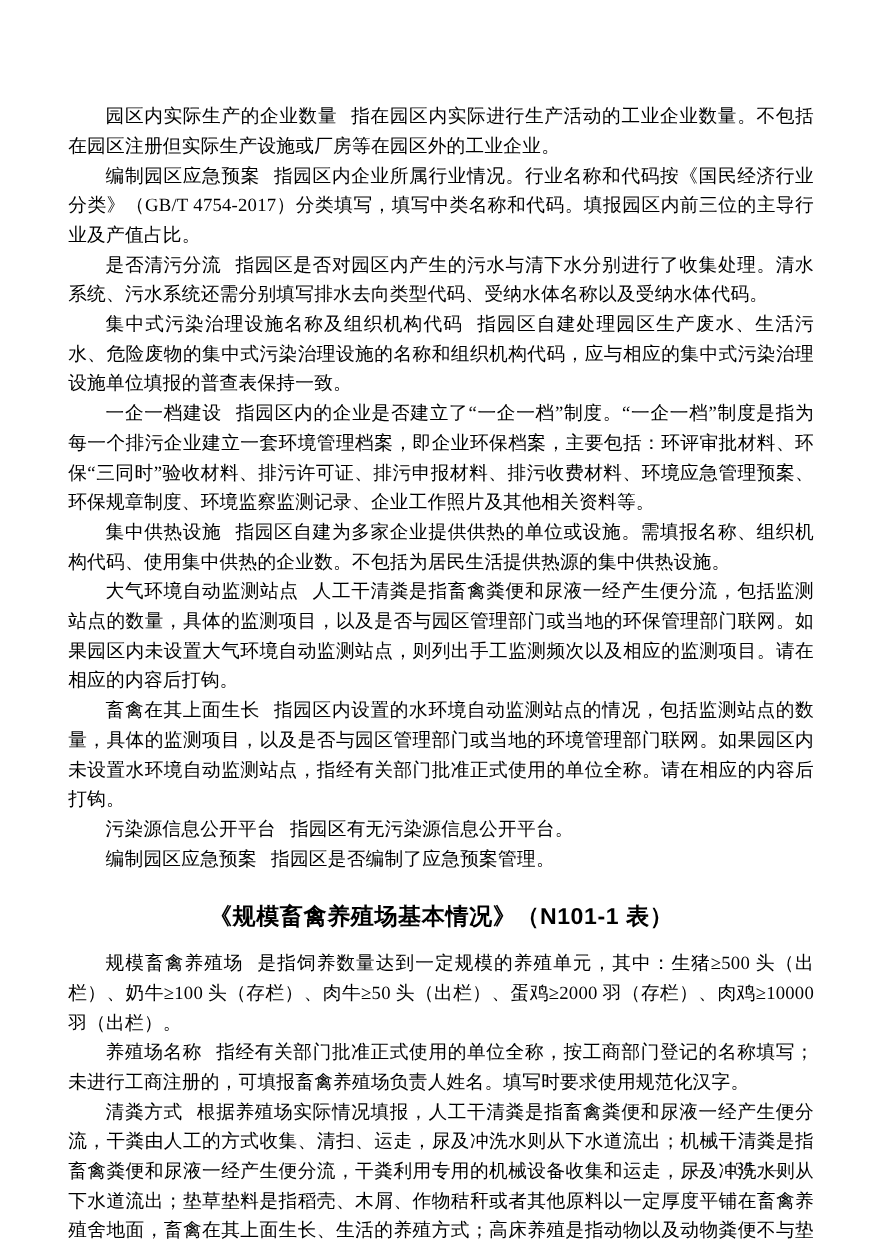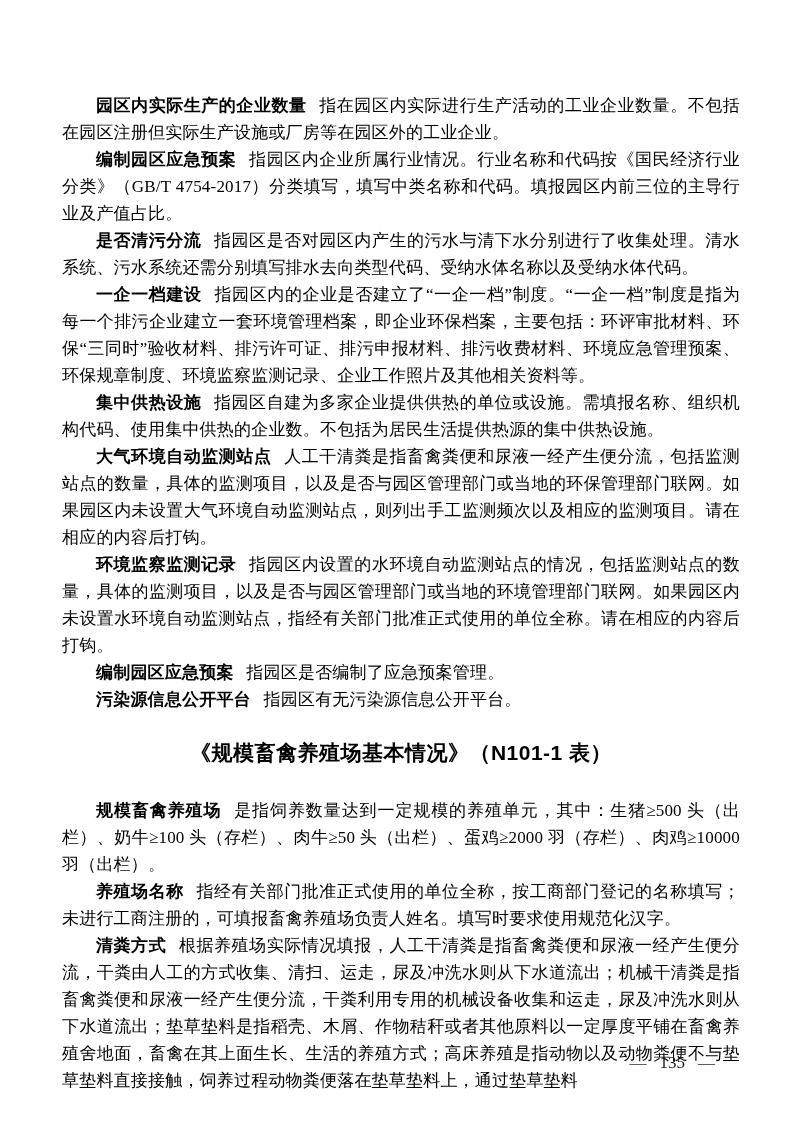--- a/index.html
+++ b/index.html
@@ -22,25 +22,25 @@
   p.para {
     margin: 0;
     font-size: 17px;
     line-height: 27px;
     text-align: justify;
     text-indent: 2em;
     letter-spacing: 0.2px;
   }
   .term {
     font-family: "Liberation Sans", "DejaVu Sans", sans-serif;
-    font-weight: 700;
+    font-weight: 400;
     margin-right: 0.75em;
   }
   h2.section-heading {
-    margin: 25px 0 29px 0;
+    margin: 25px 0 13px 0;
     text-align: center;
     font-family: "Liberation Sans", "DejaVu Sans", sans-serif;
     font-weight: 700;
     font-size: 21px;
     line-height: 30px;
     letter-spacing: 0.5px;
   }
   .footer {
     position: absolute;
     right: 85px;
@@ -58,32 +58,33 @@
 
 <div class="page">
   <div class="content">
 
     <p class="para"><span class="term">园区内实际生产的企业数量</span><span>指在园区内实际进行生产活动的工业企业数量。不包括在园区注册但实际生产设施或厂房等在园区外的工业企业。</span></p>
 
     <p class="para"><span class="term">编制园区应急预案</span><span>指园区内企业所属行业情况。行业名称和代码按《国民经济行业分类》（GB/T 4754-2017）分类填写，填写中类名称和代码。填报园区内前三位的主导行业及产值占比。</span></p>
 
     <p class="para"><span class="term">是否清污分流</span><span>指园区是否对园区内产生的污水与清下水分别进行了收集处理。清水系统、污水系统还需分别填写排水去向类型代码、受纳水体名称以及受纳水体代码。</span></p>
 
+    <p class="para"><span class="term">集中式污染治理设施名称及组织机构代码</span><span>指园区自建处理园区生产废水、生活污水、危险废物的集中式污染治理设施的名称和组织机构代码，应与相应的集中式污染治理设施单位填报的普查表保持一致。</span></p>
 
     <p class="para"><span class="term">一企一档建设</span><span>指园区内的企业是否建立了“一企一档”制度。“一企一档”制度是指为每一个排污企业建立一套环境管理档案，即企业环保档案，主要包括：环评审批材料、环保“三同时”验收材料、排污许可证、排污申报材料、排污收费材料、环境应急管理预案、环保规章制度、环境监察监测记录、企业工作照片及其他相关资料等。</span></p>
 
     <p class="para"><span class="term">集中供热设施</span><span>指园区自建为多家企业提供供热的单位或设施。需填报名称、组织机构代码、使用集中供热的企业数。不包括为居民生活提供热源的集中供热设施。</span></p>
 
     <p class="para"><span class="term">大气环境自动监测站点</span><span>人工干清粪是指畜禽粪便和尿液一经产生便分流，包括监测站点的数量，具体的监测项目，以及是否与园区管理部门或当地的环保管理部门联网。如果园区内未设置大气环境自动监测站点，则列出手工监测频次以及相应的监测项目。请在相应的内容后打钩。</span></p>
 
-    <p class="para"><span class="term">环境监察监测记录</span><span>指园区内设置的水环境自动监测站点的情况，包括监测站点的数量，具体的监测项目，以及是否与园区管理部门或当地的环境管理部门联网。如果园区内未设置水环境自动监测站点，指经有关部门批准正式使用的单位全称。请在相应的内容后打钩。</span></p>
+    <p class="para"><span class="term">畜禽在其上面生长</span><span>指园区内设置的水环境自动监测站点的情况，包括监测站点的数量，具体的监测项目，以及是否与园区管理部门或当地的环境管理部门联网。如果园区内未设置水环境自动监测站点，指经有关部门批准正式使用的单位全称。请在相应的内容后打钩。</span></p>
+
+    <p class="para"><span class="term">污染源信息公开平台</span><span>指园区有无污染源信息公开平台。</span></p>
 
     <p class="para"><span class="term">编制园区应急预案</span><span>指园区是否编制了应急预案管理。</span></p>
-
-    <p class="para"><span class="term">污染源信息公开平台</span><span>指园区有无污染源信息公开平台。</span></p>
 
     <h2 class="section-heading">《规模畜禽养殖场基本情况》（N101-1 表）</h2>
 
     <p class="para"><span class="term">规模畜禽养殖场</span><span>是指饲养数量达到一定规模的养殖单元，其中：生猪≥500 头（出栏）、奶牛≥100 头（存栏）、肉牛≥50 头（出栏）、蛋鸡≥2000 羽（存栏）、肉鸡≥10000 羽（出栏）。</span></p>
 
     <p class="para"><span class="term">养殖场名称</span><span>指经有关部门批准正式使用的单位全称，按工商部门登记的名称填写；未进行工商注册的，可填报畜禽养殖场负责人姓名。填写时要求使用规范化汉字。</span></p>
 
     <p class="para"><span class="term">清粪方式</span><span>根据养殖场实际情况填报，人工干清粪是指畜禽粪便和尿液一经产生便分流，干粪由人工的方式收集、清扫、运走，尿及冲洗水则从下水道流出；机械干清粪是指畜禽粪便和尿液一经产生便分流，干粪利用专用的机械设备收集和运走，尿及冲洗水则从下水道流出；垫草垫料是指稻壳、木屑、作物秸秆或者其他原料以一定厚度平铺在畜禽养殖舍地面，畜禽在其上面生长、生活的养殖方式；高床养殖是指动物以及动物粪便不与垫草垫料直接接触，饲养过程动物粪便落在垫草垫料上，通过垫草垫料</span></p>
 
   </div>

